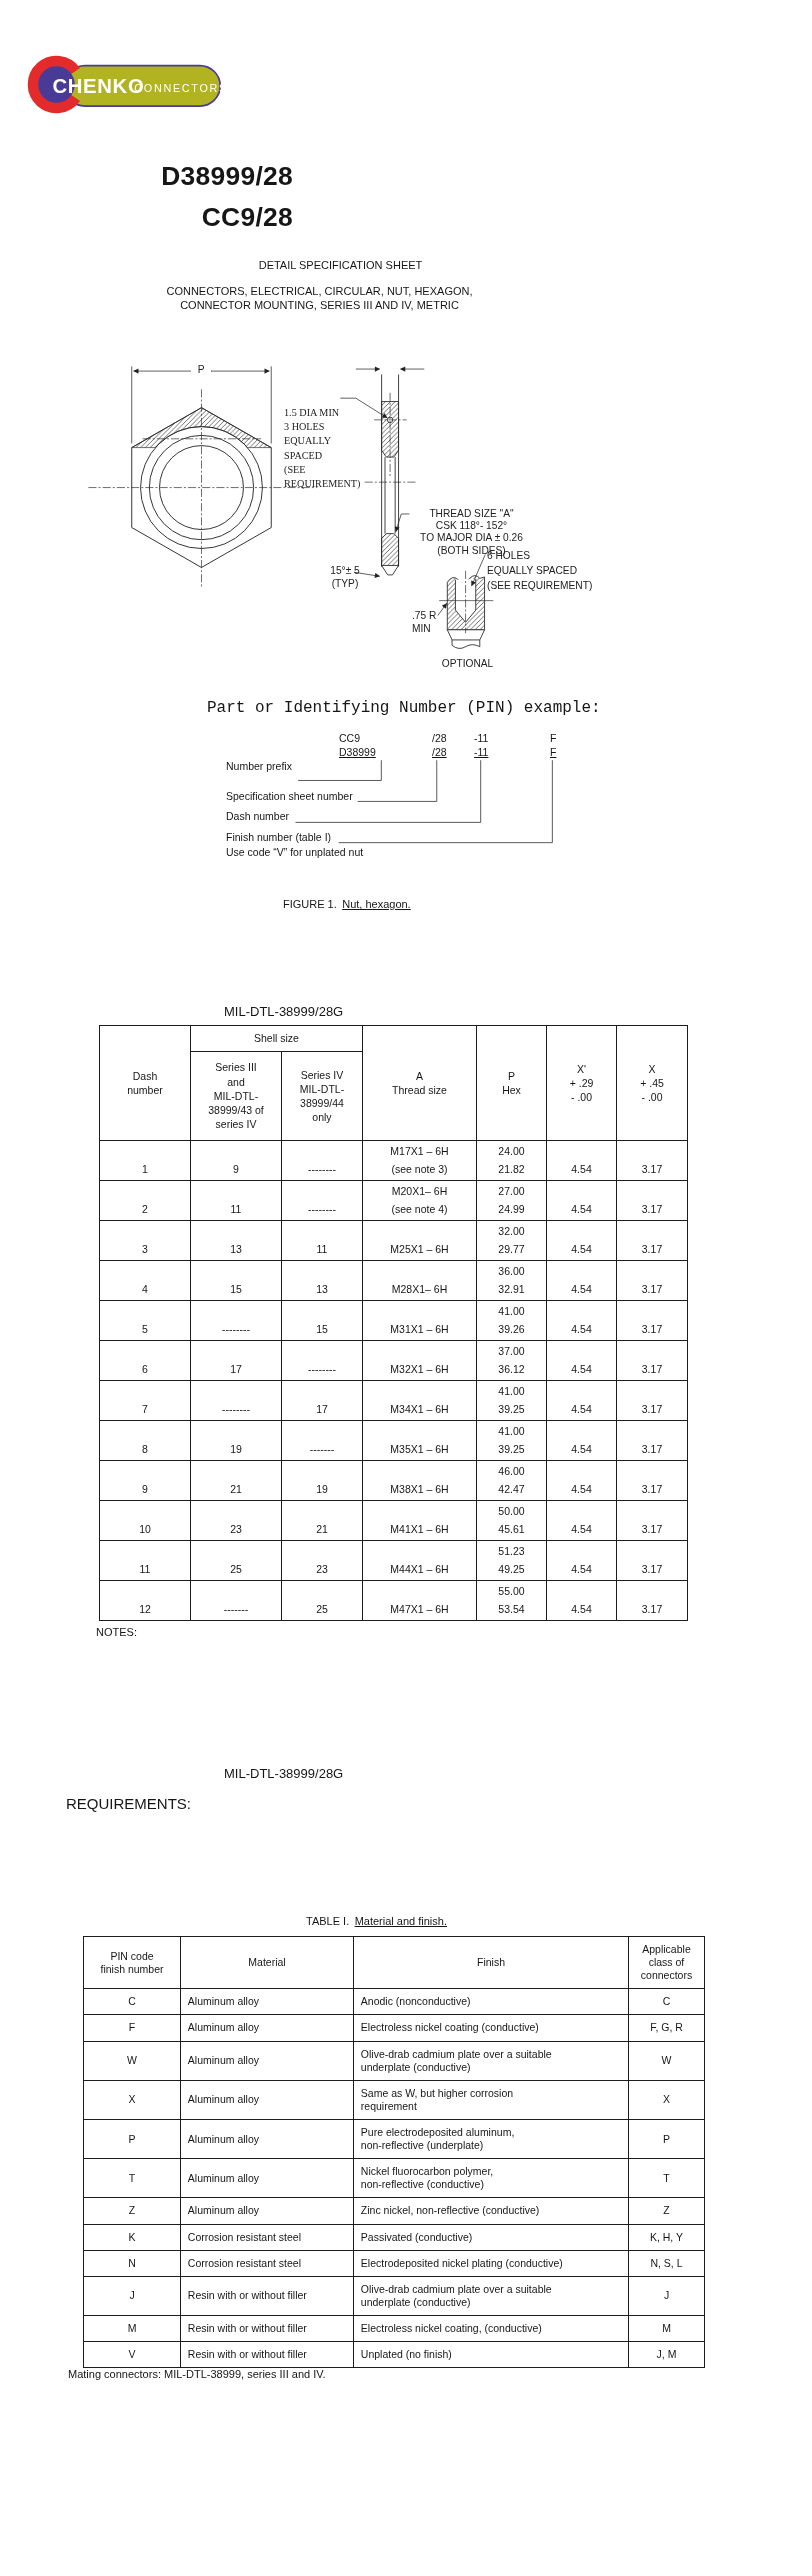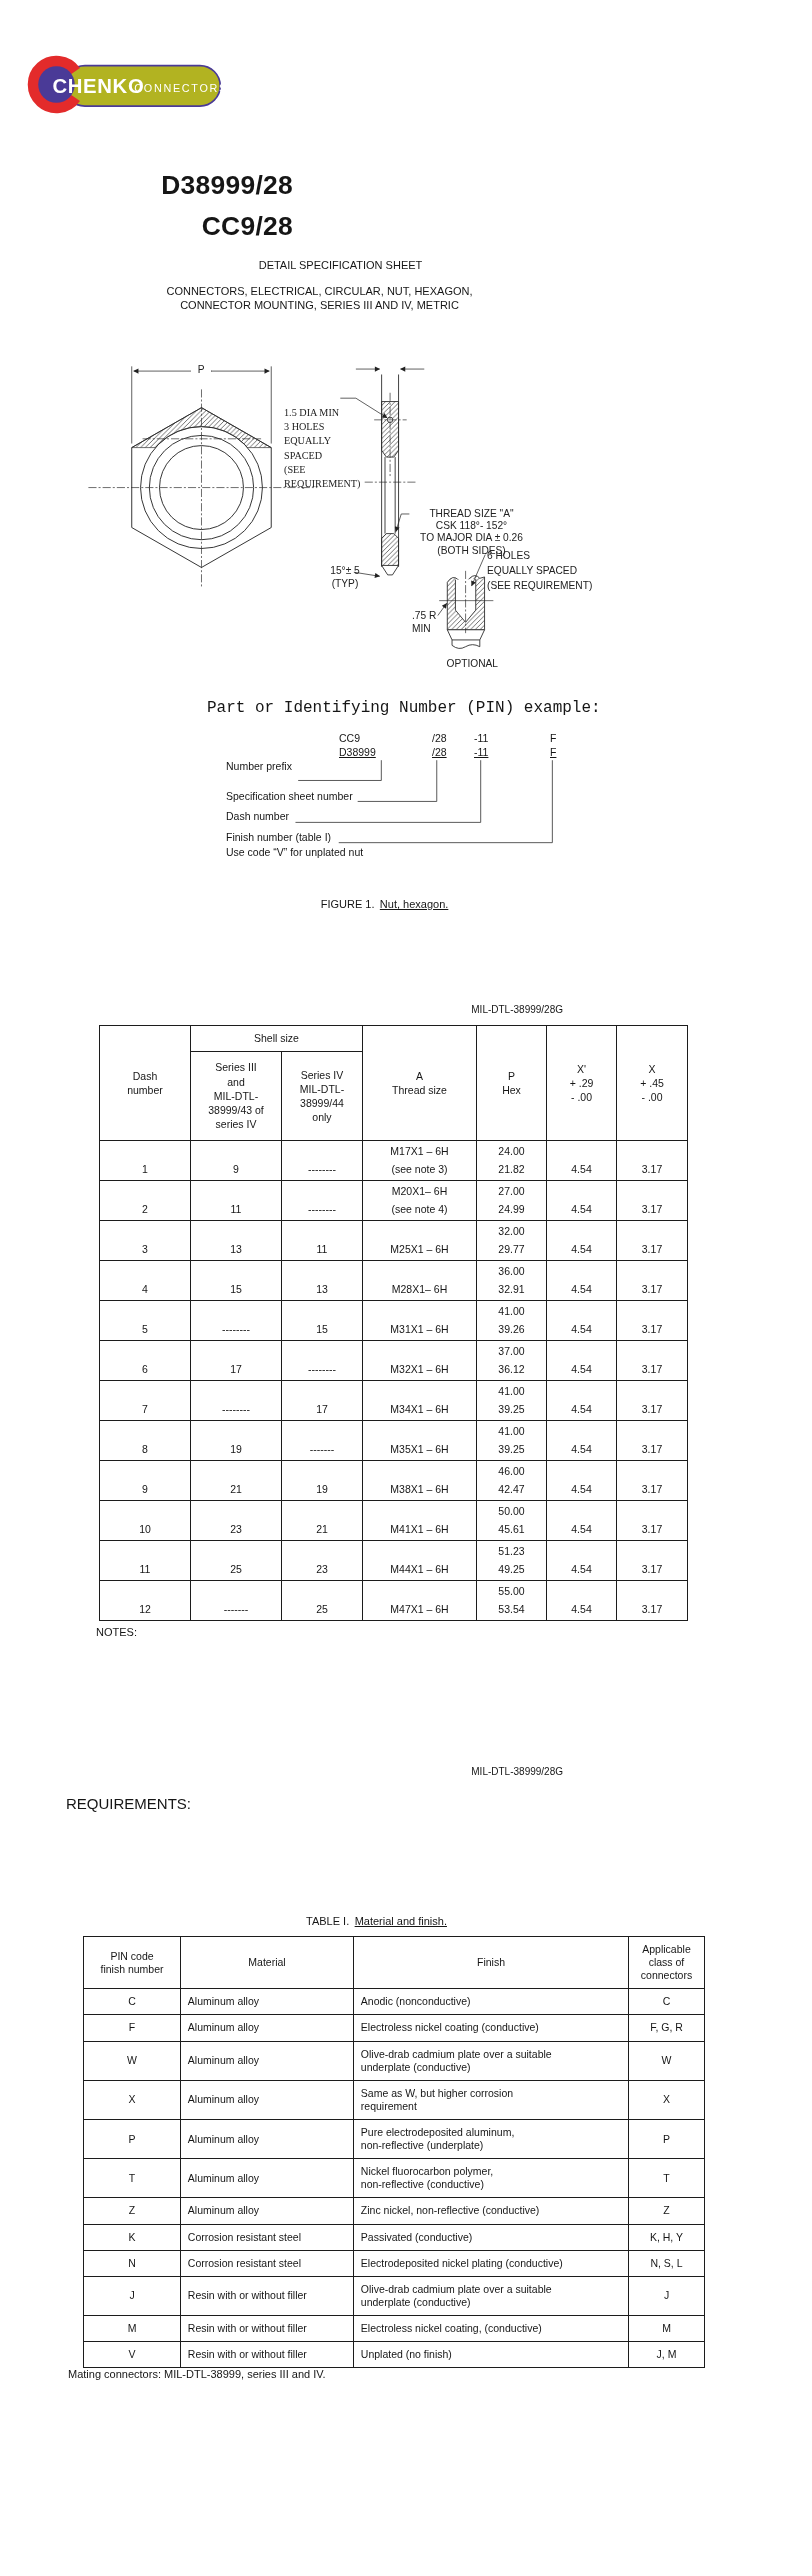--- a/index.html
+++ b/index.html
@@ -10,43 +10,43 @@
   }
   .pre { white-space:pre-line; }
 
   
   #logo { position:absolute; left:24px; top:49px; width:203px; height:71px; }
   #logo text { font-family:"Liberation Sans", sans-serif; }
   .logo-brand { font-size:30px; font-weight:bold; letter-spacing:1px; }
   .logo-suffix { font-size:16px; letter-spacing:2.5px; }
 
   
-  #title-block { position:absolute; left:122px; top:165px; width:171px; text-align:right;
+  #title-block { position:absolute; left:122px; top:156px; width:171px; text-align:right;
                  font-size:26.4px; font-weight:bold; line-height:41px; letter-spacing:0.3px; }
   #sheet-type { position:absolute; left:171px; top:259px; width:339px; text-align:center; font-size:11px; }
   #subtitle   { position:absolute; left:116px; top:284px; width:407px; text-align:center; font-size:11px; line-height:14.2px; }
 
   
   #figure { position:absolute; left:41px; top:362px; width:623px; height:329px; }
   #fig-svg { position:absolute; left:0; top:0; width:623px; height:329px; }
   .fl { position:absolute; font-size:10.2px; line-height:14.2px; white-space:pre-line; color:#222; }
   .cl { stroke:#2a2a2a; stroke-width:1; stroke-dasharray:12 3 3 3; fill:none; }
-  #fig-caption { position:absolute; left:283px; top:898px; width:203px; text-align:center; font-size:11px; }
+  #fig-caption { position:absolute; left:283px; top:898px; width:203px; font-size:11px; }
   #fig-caption .und { text-decoration:underline; margin-left:5.4px; }
 
   
   #pin-intro { position:absolute; left:207px; top:699px; font-size:16px;font-family:Liberation Mono, monospace; }
   .pv { position:absolute; font-size:10.5px; }
   .pv.r { width:56px; text-align:left; }
   .pv.u { text-decoration:underline; }
   .pl { position:absolute; left:226px; font-size:10.5px; }
   #pin-lines { position:absolute; left:0; top:698px; width:812px; height:169px; }
 
   
-  .doc-num { position:absolute; left:224px; width:339px; text-align:right; font-size:10px; }
+  .doc-num { position:absolute; left:224px; width:339px; text-align:left; font-size:13px; }
 
   
   #dim-table { position:absolute; left:99px; top:1025px; border-collapse:collapse;
                table-layout:fixed; font-size:10.5px; }
   #dim-table th, #dim-table td { border:1.4px solid #1c1c1c; font-weight:normal;
                text-align:center; vertical-align:middle; padding:0; }
   #dim-table th { line-height:14.2px; }
   .drow { height:40px; }
   .c2 { display:flex; flex-direction:column; justify-content:center; height:100%; }
   .c2 div { height:17.6px; line-height:17.6px; }
@@ -171,21 +171,21 @@
 CSK 118°- 152°
 TO MAJOR DIA ± 0.26
 (BOTH SIDES)</div>
   <div class="fl" style="left:283px; top:202px; width:42px; text-align:center; line-height:13px;">15°± 5
 (TYP)</div>
   <div class="fl" style="left:446px; top:186px; line-height:15px;">6 HOLES
 EQUALLY SPACED
 (SEE REQUIREMENT)</div>
   <div class="fl" style="left:371px; top:247px; line-height:13px;">.75 R
 MIN</div>
-  <div class="fl" style="left:396px; top:295px; width:61px; text-align:right;">OPTIONAL</div>
+  <div class="fl" style="left:396px; top:295px; width:61px; text-align:center;">OPTIONAL</div>
 </div>
 
 <div id="pin-intro">Part or Identifying Number (PIN) example:</div>
 
 <div class="pv r" style="left:339px; top:732px;">CC9</div>
 <div class="pv" style="left:432px; top:732px;">/28</div>
 <div class="pv" style="left:474px; top:732px;">-11</div>
 <div class="pv" style="left:550px; top:732px;">F</div>
 
 <div class="pv r u" style="left:339px; top:746px;">D38999</div>

